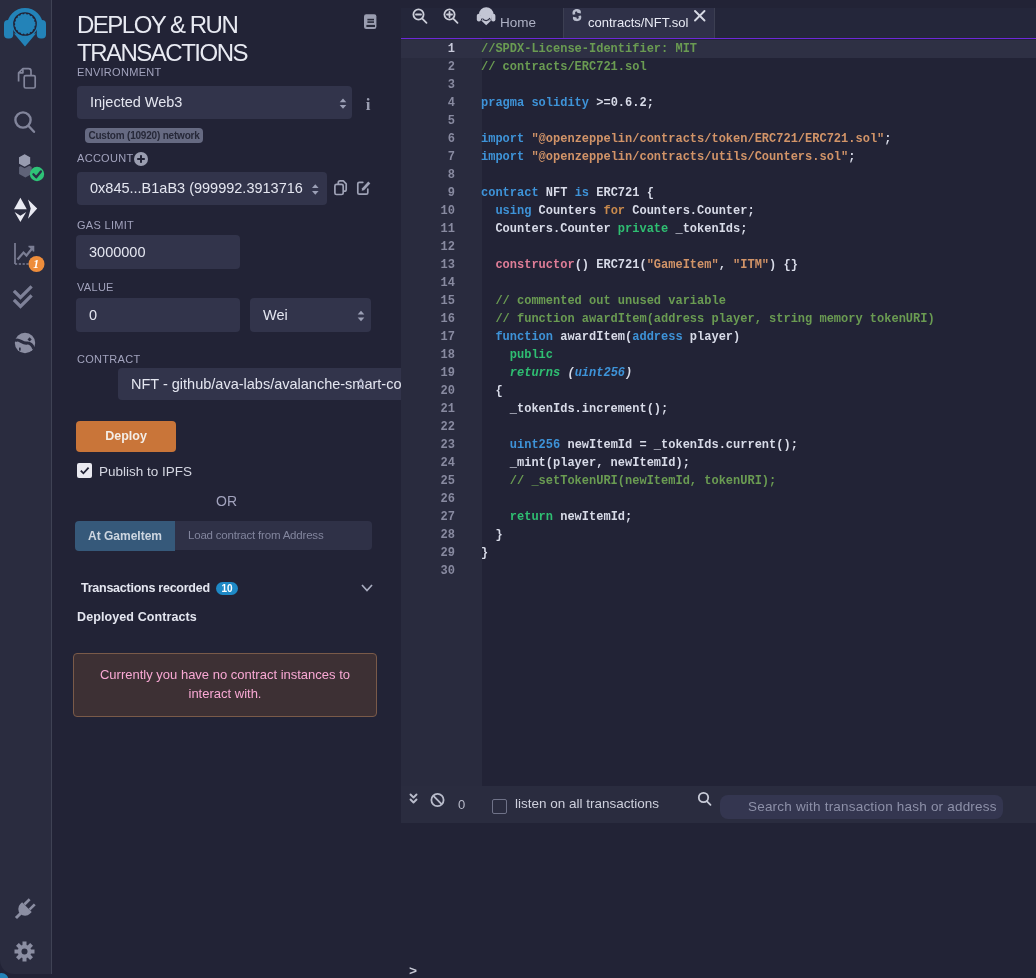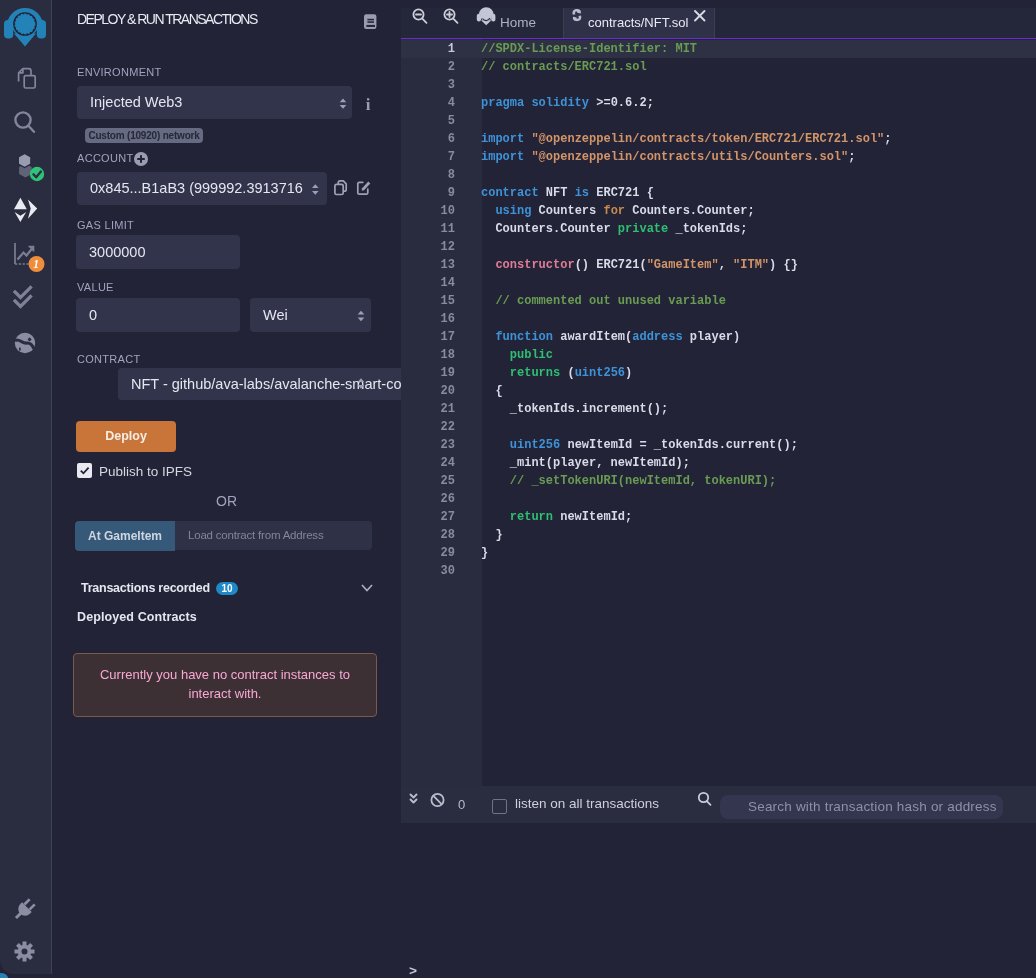--- a/index.html
+++ b/index.html
@@ -1,20 +1,20 @@
 <!DOCTYPE html>
 <html><head>
 <meta charset="utf-8">
 <style>
 * { margin:0; padding:0; box-sizing:border-box; }
 html,body { width:1036px; height:978px; background:#222336; font-family:"Liberation Sans",sans-serif; overflow:hidden; }
 .abs { position:absolute; }
 #iconbar { position:absolute; left:0; top:0; width:52px; height:974px; background:#2a2c3f; border-right:1px solid #3f4254; border-bottom-left-radius:14px; }
 #side { position:absolute; left:52px; top:0; width:349px; height:978px; background:#222336; }
-#side .hdr { position:absolute; left:25px; top:11px; font-size:14px; letter-spacing:-1.5px; color:#e8eaf2; }
+#side .hdr { position:absolute; left:25px; top:11px; font-size:24px; letter-spacing:-1.5px; color:#e8eaf2; }
 .lbl { position:absolute; font-size:11px; color:#a2a3bd; letter-spacing:0.3px; }
 .ctl { position:absolute; background:#32344b; border-radius:4px; color:#e4e6f0; font-size:14.5px; line-height:1; display:flex; align-items:center; padding-left:13px; white-space:nowrap; }
 .ph { color:#82859d; }
 #main { position:absolute; left:401px; top:8px; width:635px; height:978px; background:#6d28d9; }
 #tabbar { position:absolute; left:0; top:0; width:635px; height:30px; background:#24263a; }
 #tab-active { position:absolute; left:162px; top:0; width:152px; height:30px; background:#2f3148; border-left:1px solid #3c3f52; border-right:1px solid #3c3f52;}
 #editor { position:absolute; left:0; top:31px; width:635px; height:747px; background:#222336; font-family:"Liberation Mono",monospace; font-size:12px; font-weight:bold; }
 #gutter { position:absolute; left:0; top:0; width:81px; height:747px; background:#292b3e; }
 #curline { position:absolute; left:0; top:1px; width:635px; height:18px; background:#2e3044; }
 .ln { position:absolute; width:54px; text-align:right; color:#888aa0; height:18px; line-height:18px; }
@@ -81,26 +81,27 @@
     <div class="cl" style="top:163px;">  <span class="k">using</span> Counters <span class="o">for</span> Counters.Counter;</div>
     <div class="ln" style="left:0; top:181px;">11</div>
     <div class="cl" style="top:181px;">  Counters.Counter <span class="g">private</span> _tokenIds;</div>
     <div class="ln" style="left:0; top:199px;">12</div>
     <div class="ln" style="left:0; top:217px;">13</div>
     <div class="cl" style="top:217px;">  <span class="p">constructor</span>() ERC721(<span class="s">"GameItem"</span>, <span class="s">"ITM"</span>) {}</div>
     <div class="ln" style="left:0; top:235px;">14</div>
     <div class="ln" style="left:0; top:253px;">15</div>
     <div class="cl" style="top:253px;"><span class="c">  // commented out unused variable</span></div>
     <div class="ln" style="left:0; top:271px;">16</div>
+    <div class="cl" style="top:271px;"><span class="c">  // function awardItem(address player, string memory tokenURI)</span></div>
     <div class="ln" style="left:0; top:289px;">17</div>
     <div class="cl" style="top:289px;">  <span class="k">function</span> awardItem(<span class="k">address</span> player)</div>
     <div class="ln" style="left:0; top:307px;">18</div>
     <div class="cl" style="top:307px;">    <span class="g">public</span></div>
     <div class="ln" style="left:0; top:325px;">19</div>
-    <div class="cl" style="top:325px;">    <span class="g">returns</span> (<span class="k">uint256</span>)</div>
+    <div class="cl" style="top:325px;font-style:italic;">    <span class="g">returns</span> (<span class="k">uint256</span>)</div>
     <div class="ln" style="left:0; top:343px;">20</div>
     <div class="cl" style="top:343px;">  {</div>
     <div class="ln" style="left:0; top:361px;">21</div>
     <div class="cl" style="top:361px;">    _tokenIds.increment();</div>
     <div class="ln" style="left:0; top:379px;">22</div>
     <div class="ln" style="left:0; top:397px;">23</div>
     <div class="cl" style="top:397px;">    <span class="k">uint256</span> newItemId = _tokenIds.current();</div>
     <div class="ln" style="left:0; top:415px;">24</div>
     <div class="cl" style="top:415px;">    _mint(player, newItemId);</div>
     <div class="ln" style="left:0; top:433px;">25</div>

